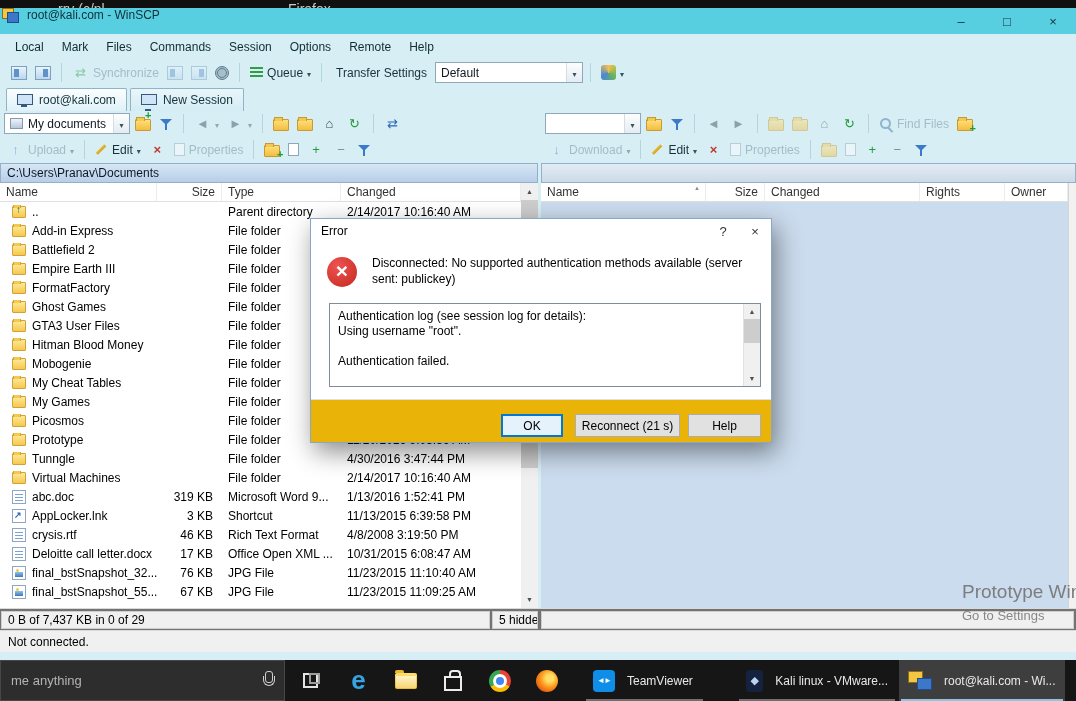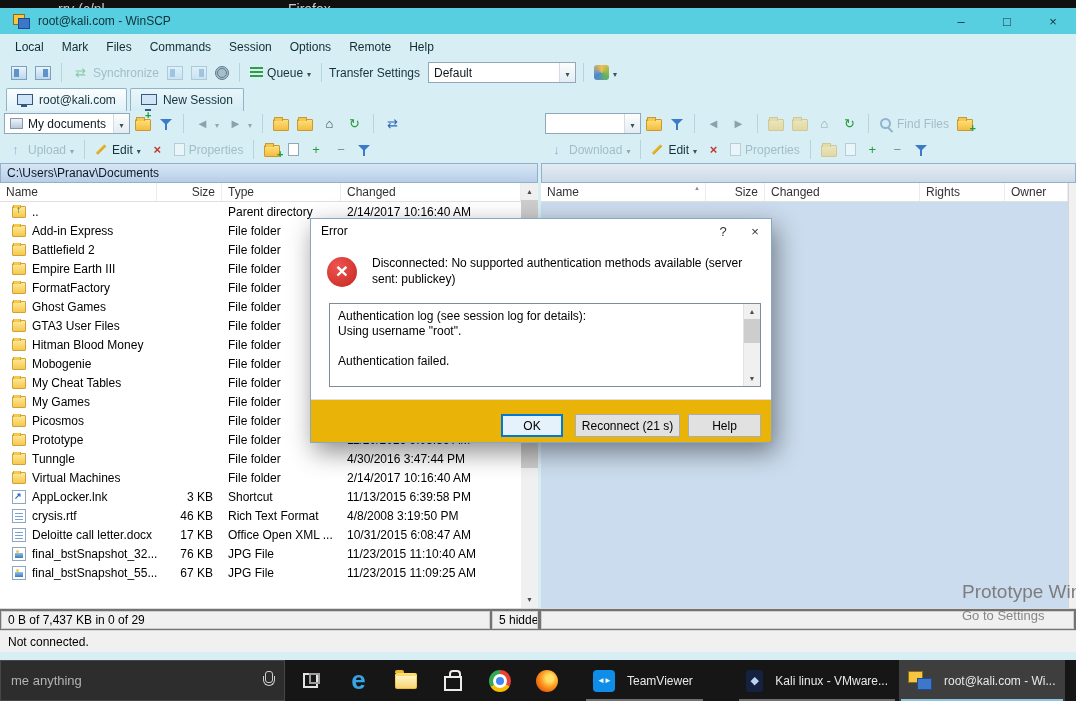--- a/index.html
+++ b/index.html
@@ -6,21 +6,21 @@
   body{background:#222;font-family:"Liberation Sans",sans-serif}
   .screen{position:relative;width:1076px;height:701px;overflow:hidden;background:#0c0c0c;font-size:12px}
 
   
   .strip{position:absolute;left:0;top:0;width:100%;height:8px;background:#101010;overflow:hidden;color:#c9c9c9;font-size:14px}
   .strip .f1{position:absolute;left:58px;top:1px}
   .strip .f2{position:absolute;left:288px;top:1px}
 
   
   .win{position:absolute;left:0;top:8px;width:1076px;height:652px;background:#d7eef5}
-  .titlebar{position:absolute;left:0;top:0;width:100%;height:26px;background:#58cfe1;display:flex;align-items:center;padding-left:13px;color:#0f3138}
+  .titlebar{position:absolute;left:0;top:0;width:100%;height:26px;background:#58cfe1;display:flex;padding-left:2px;color:#0f3138}
   .appico{width:17px;height:15px;position:relative;margin-right:8px;flex:0 0 17px}
   .appico::before{content:"";position:absolute;left:0;top:0;width:10px;height:9px;background:#f7c63f;border:1px solid #8a6d1c}
   .appico::after{content:"";position:absolute;right:0;bottom:0;width:10px;height:9px;background:#3c77c9;border:1px solid #1d4d8f}
   .wctls{margin-left:auto;display:flex;height:100%}
   .wctl{width:46px;height:100%;display:flex;align-items:center;justify-content:center;font-size:13px;color:#12333b}
 
   .menubar{position:absolute;top:26px;left:0;width:100%;height:25px;display:flex;align-items:center;padding-left:6px}
   .mi{padding:3px 9px;color:#0f2d35}
 
   .tbar{position:absolute;display:flex;align-items:center;gap:2px}
@@ -241,21 +241,21 @@
       <span class="tbtn">
           <span class="gear"></span>
         </span>
       <span class="sep"></span>
       <span class="tbtn">
         <span class="queueico"></span>
         <span class="lbl">Queue</span>
         <span class="caret"></span>
       </span>
       <span class="sep"></span>
-      <span class="lbl" style="margin:0 6px 0 0">Transfer Settings</span>
+      <span class="lbl" style="margin:0 6px 0 7px">Transfer Settings</span>
       <span class="combo" style="width:148px">
         <span>Default</span>
         <span class="cbtn">
             <span class="caret"></span>
           </span>
       </span>
       <span class="sep"></span>
       <span class="tbtn">
         <span class="preset"></span>
         <span class="caret"></span>
@@ -584,20 +584,29 @@
           <div class="cell name">
             <span class="fi ico-folder"></span>
             <span>Virtual Machines</span>
           </div>
           <div class="cell size"></div>
           <div class="cell">File folder</div>
           <div class="cell">2/14/2017 10:16:40 AM</div>
         </div>
         <div class="row">
           <div class="cell name">
+            <span class="fi ico-doc"></span>
+            <span>abc.doc</span>
+          </div>
+          <div class="cell size">319 KB</div>
+          <div class="cell">Microsoft Word 9...</div>
+          <div class="cell">1/13/2016 1:52:41 PM</div>
+        </div>
+        <div class="row">
+          <div class="cell name">
             <span class="fi ico-lnk"></span>
             <span>AppLocker.lnk</span>
           </div>
           <div class="cell size">3 KB</div>
           <div class="cell">Shortcut</div>
           <div class="cell">11/13/2015 6:39:58 PM</div>
         </div>
         <div class="row">
           <div class="cell name">
             <span class="fi ico-doc"></span>

